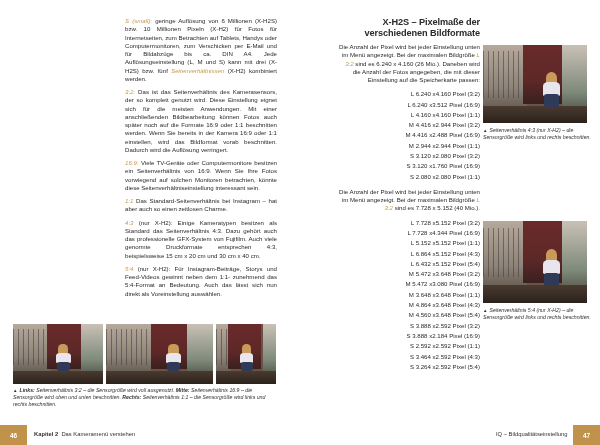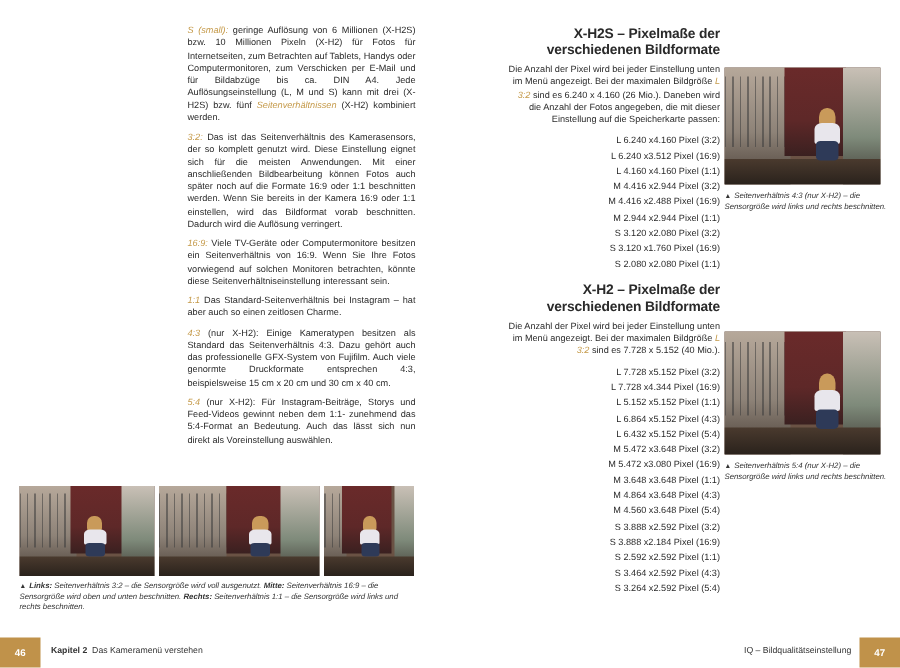--- a/index.html
+++ b/index.html
@@ -98,21 +98,20 @@
       <li>L 6.240 x4.160 Pixel (3:2)</li>
       <li>L 6.240 x3.512 Pixel (16:9)</li>
       <li>L 4.160 x4.160 Pixel (1:1)</li>
       <li>M 4.416 x2.944 Pixel (3:2)</li>
       <li>M 4.416 x2.488 Pixel (16:9)</li>
       <li>M 2.944 x2.944 Pixel (1:1)</li>
       <li>S 3.120 x2.080 Pixel (3:2)</li>
       <li>S 3.120 x1.760 Pixel (16:9)</li>
       <li>S 2.080 x2.080 Pixel (1:1)</li>
     </ul>
-    <h2>X-H2 – Pixelmaße der verschiedenen Bildformate</h2>
     <p><span>Die Anzahl der Pixel wird bei jeder Einstellung unten im Menü angezeigt. Bei der maximalen Bildgröße </span><span class="hl-it">L 3:2</span><span> sind es 7.728 x 5.152 (40 Mio.).</span></p>
     <ul class="pxlist">
       <li>L 7.728 x5.152 Pixel (3:2)</li>
       <li>L 7.728 x4.344 Pixel (16:9)</li>
       <li>L 5.152 x5.152 Pixel (1:1)</li>
       <li>L 6.864 x5.152 Pixel (4:3)</li>
       <li>L 6.432 x5.152 Pixel (5:4)</li>
       <li>M 5.472 x3.648 Pixel (3:2)</li>
       <li>M 5.472 x3.080 Pixel (16:9)</li>
       <li>M 3.648 x3.648 Pixel (1:1)</li>

